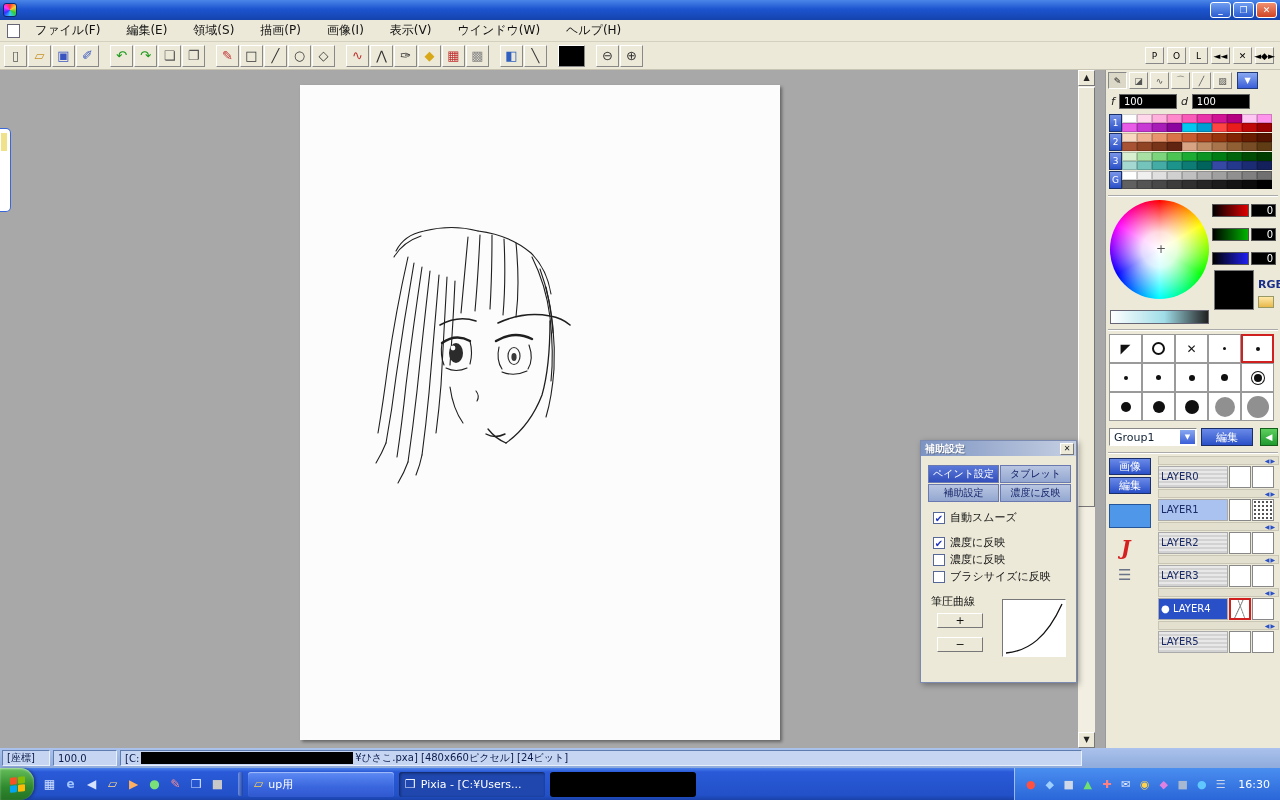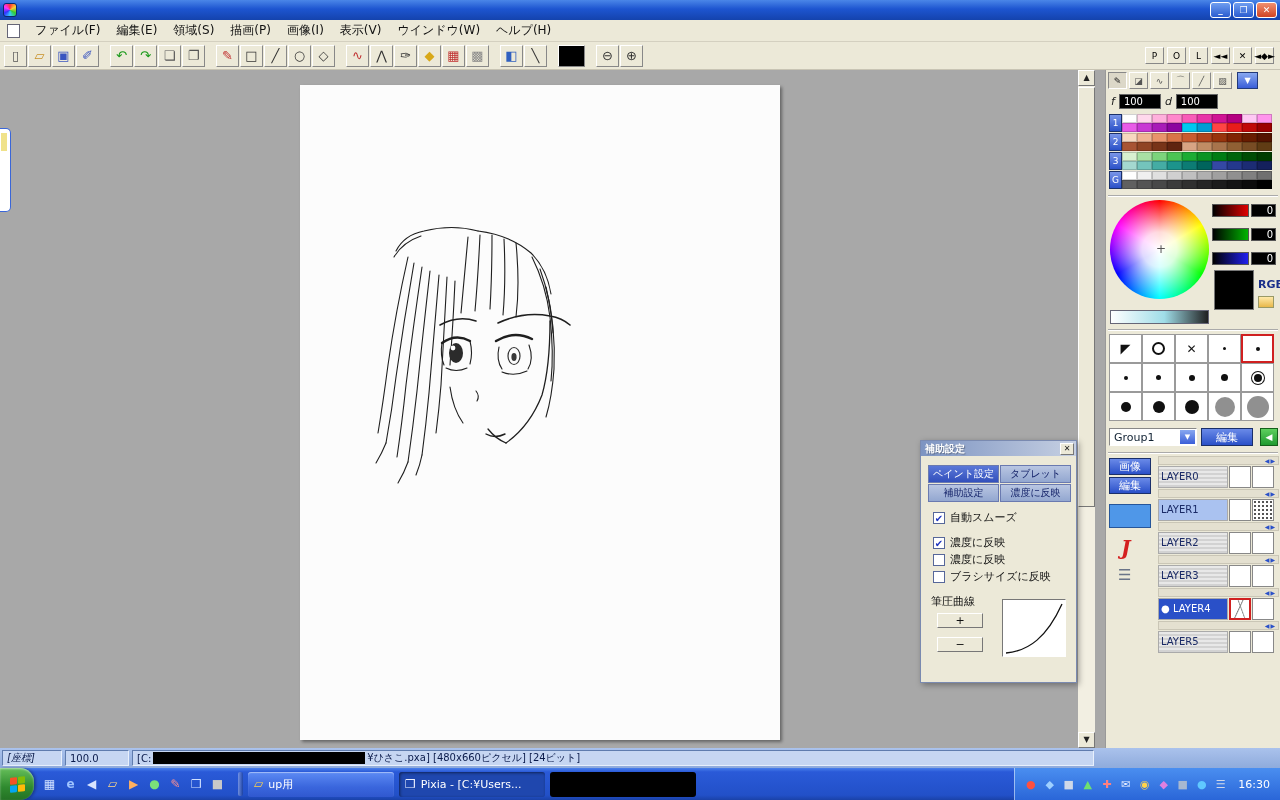--- a/index.html
+++ b/index.html
@@ -11,21 +11,21 @@
 .app-icon{width:14px;height:14px;border-radius:3px;background:conic-gradient(#f33,#fc3,#3c3,#3cf,#33f,#f3f,#f33);margin-right:5px;flex:none;border:1px solid #0a2a6a;}
 .title-text{font-size:11px;font-weight:bold;display:flex;align-items:center;gap:2px;white-space:nowrap;overflow:hidden;text-shadow:1px 1px 1px rgba(0,0,0,.5);}
 .title-redact{display:inline-block;width:195px;height:13px;background:#000;}
 .win-controls{margin-left:auto;display:flex;gap:2px;}
 .win-btn{width:21px;height:16px;font-size:9px;font-weight:bold;color:#fff;display:flex;align-items:center;justify-content:center;background:linear-gradient(180deg,#6f9ef0,#2a5cd0);border:1px solid #fff;border-radius:3px;}
 .win-btn.close{background:linear-gradient(180deg,#f09070,#d04424);}
 
 
 .menubar{position:absolute;left:0;top:20px;width:100%;height:22px;background:#ece9d8;border-bottom:1px solid #d4d0c0;display:flex;align-items:center;padding-left:2px;}
 .mdi-icon{width:13px;height:14px;margin:0 7px 0 5px;background:#fff;border:1px solid #667;flex:none;}
-#menubar-items{display:flex;align-items:center;}
+#menubar-items{display:flex;align-items:center;gap:10px;}
 .menu-item{font-size:12px;color:#111;padding:2px 8px;white-space:nowrap;}
 
 
 .toolbar{position:absolute;left:0;top:42px;width:100%;height:28px;background:#ece9d8;border-bottom:1px solid #c8c4b4;display:flex;align-items:center;padding-left:4px;}
 .tbtn{width:23px;height:22px;background:#ece9d8;border:1px solid;border-color:#fff #888 #888 #fff;display:flex;align-items:center;justify-content:center;margin-right:1px;font-size:13px;flex:none;}
 .tbtn.gap{margin-left:10px;}
 .tbtn.small{width:19px;height:17px;font-size:9px;}
 .tbtn.pressed{border-color:#888 #fff #fff #888;background:#dcd8c8;}
 .tswatch{width:27px;background:#000;}
 .toolbar-right{margin-left:auto;display:flex;gap:2px;padding-right:5px;align-items:center;}
@@ -40,21 +40,21 @@
 .vs-btn{position:absolute;left:0;width:17px;height:16px;background:#ece9d8;border:1px solid;border-color:#fff #777 #777 #fff;font-size:8px;text-align:center;line-height:14px;color:#222;}
 .vs-up{top:0;}
 .vs-down{bottom:0;}
 .vs-thumb{position:absolute;left:0;top:17px;width:17px;height:420px;background:#ece9d8;border:1px solid;border-color:#fff #777 #777 #fff;}
 
 
 .rightpanel{position:absolute;left:1105px;top:70px;width:175px;height:678px;background:#ece9d8;border-left:1px solid #999;}
 .rp-tools{position:absolute;left:2px;top:2px;display:flex;gap:1px;align-items:center;}
 .rp-dropdown{width:21px;height:17px;background:linear-gradient(180deg,#88a8f0,#3a5ed8);color:#fff;font-size:8px;display:flex;align-items:center;justify-content:center;border:1px solid #233a7a;margin-left:3px;}
 .rp-fd{position:absolute;left:5px;top:24px;display:flex;align-items:center;gap:4px;font-size:11px;font-style:italic;color:#222;}
-.fd-box{width:42px;height:15px;background:#000;color:#fff;font-size:10px;font-style:normal;padding:1px 4px;border:1px solid #666;}
+.fd-box{width:58px;height:15px;background:#000;color:#fff;font-size:10px;font-style:normal;padding:1px 4px;border:1px solid #666;}
 .rp-palette{position:absolute;left:3px;top:44px;}
 .pal-row{display:flex;margin-bottom:1px;}
 .pal-label{width:13px;height:18px;background:linear-gradient(180deg,#7a96e8,#2a50c8);color:#fff;font-size:9px;display:flex;align-items:center;justify-content:center;border:1px solid #1a306a;flex:none;}
 .pal-grid{display:grid;grid-template-columns:repeat(10,15px);grid-auto-rows:9px;}
 .pal-swatch{box-shadow:inset 0 0 0 1px rgba(0,0,0,.18);}
 .rp-divider{position:absolute;left:2px;width:170px;height:2px;border-top:1px solid #aaa;border-bottom:1px solid #fff;}
 .color-wheel{position:absolute;left:4px;top:130px;width:99px;height:99px;border-radius:50%;background:conic-gradient(#f00,#ff0,#0f0,#0ff,#00f,#f0f,#f00);}
 .color-wheel::before{content:"";position:absolute;inset:0;border-radius:50%;background:radial-gradient(circle,#fff 0%,rgba(255,255,255,.85) 25%,rgba(255,255,255,0) 70%);}
 .wheel-cross{position:absolute;left:50px;top:172px;color:#555;font-size:12px;z-index:2;}
 .rgb-row{position:absolute;left:106px;display:flex;align-items:center;gap:2px;}
@@ -113,21 +113,21 @@
 .dlg-check-label{font-size:11px;color:#111;white-space:nowrap;}
 .curve-label{position:absolute;left:10px;top:153px;font-size:11px;color:#111;}
 .btn3d{background:#ece9d8;border:1px solid;border-color:#fff #777 #777 #fff;font-size:11px;text-align:center;line-height:13px;color:#111;}
 .curve-plus{position:absolute;left:16px;top:172px;width:46px;height:15px;}
 .curve-minus{position:absolute;left:16px;top:196px;width:46px;height:15px;}
 .curve-box{position:absolute;right:10px;top:158px;width:64px;height:58px;background:#fff;border:1px solid;border-color:#777 #fff #fff #777;}
 
 
 .statusbar{position:absolute;left:0;top:748px;width:100%;height:20px;background:linear-gradient(180deg,#aac2ec,#8fabdc);display:flex;align-items:center;padding:0 2px;gap:3px;}
 .sb-box{height:16px;background:#c6d6f2;border:1px solid;border-color:#5f7cae #e8f0fc #e8f0fc #5f7cae;font-size:10px;color:#0a1a4a;display:flex;align-items:center;padding:0 4px;white-space:nowrap;overflow:hidden;}
-.sb-coord{width:60px;font-style:italic;}
+.sb-coord{width:48px;}
 .sb-zoom{width:64px;}
 .sb-file{width:962px;}
 .sb-redact{width:212px;height:12px;background:#000;margin:0 2px;flex:none;}
 
 
 .taskbar{position:absolute;left:0;top:768px;width:100%;height:32px;background:linear-gradient(180deg,#4a80ec 0%,#2a5ad8 12%,#2250c8 85%,#1a42a8 100%);display:flex;align-items:center;z-index:50;}
 .start-btn{width:34px;height:32px;border-radius:0 14px 14px 0;background:linear-gradient(180deg,#66bf5a,#2f8a2f 60%,#247224);display:flex;align-items:center;justify-content:center;box-shadow:inset 0 1px 2px rgba(255,255,255,.5),2px 0 3px rgba(0,0,0,.3);flex:none;}
 .win-flag{display:grid;grid-template-columns:7px 7px;grid-auto-rows:7px;gap:1px;transform:skewY(-6deg);}
 .win-flag div{border-radius:1px;}
 .fl-r{background:#f35325;}.fl-g{background:#81bc06;}.fl-b{background:#05a6f0;}.fl-y{background:#ffba08;}

